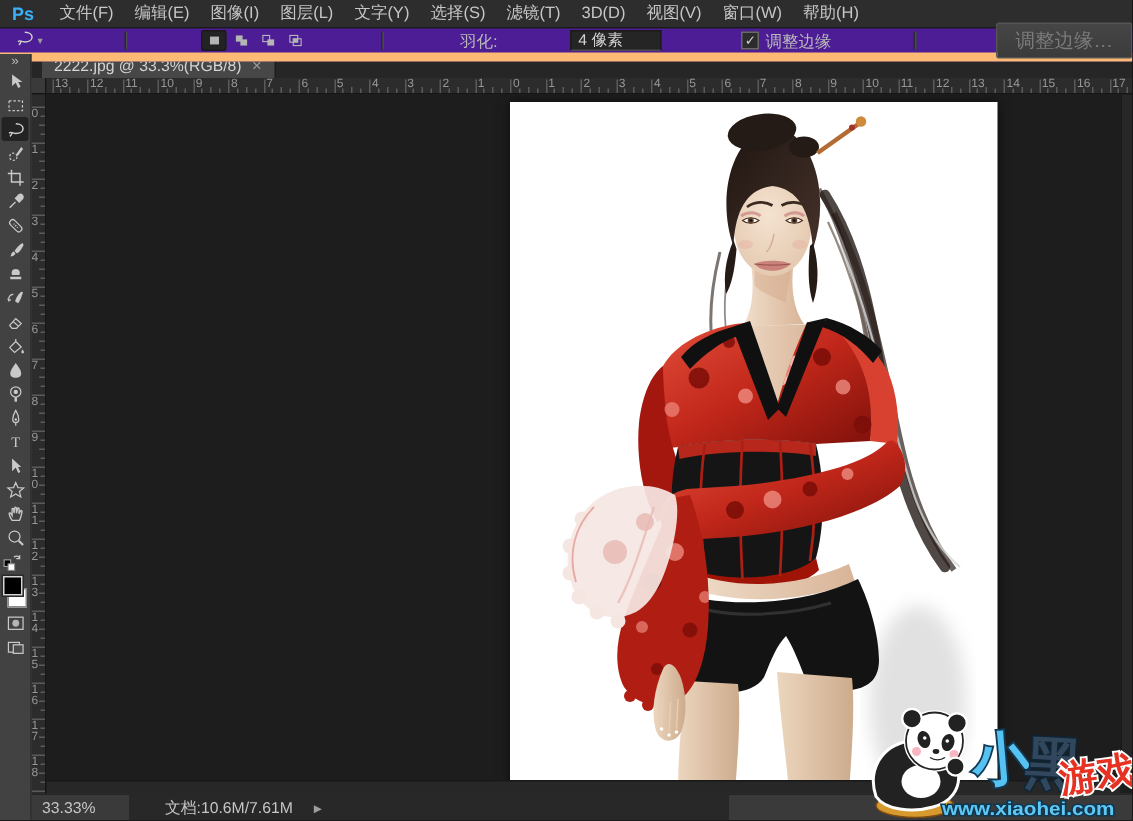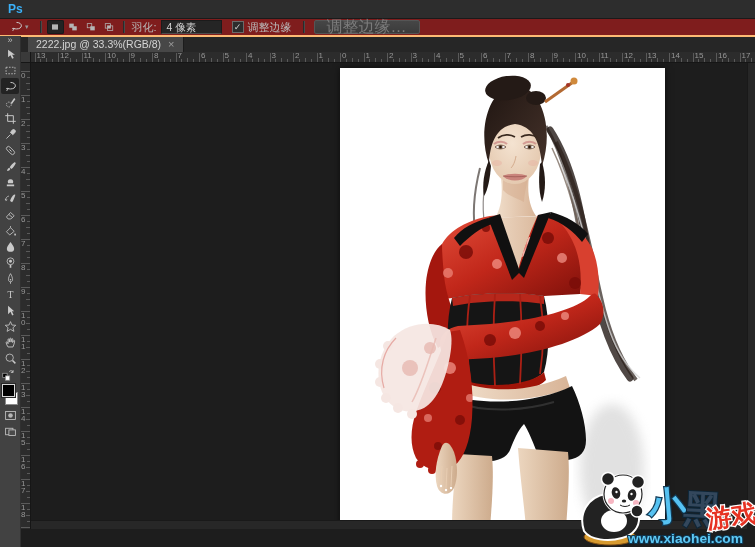--- a/index.html
+++ b/index.html
@@ -5,38 +5,38 @@
   html,body{margin:0;padding:0;background:#111;}
   .ps{position:relative;width:755px;height:547px;background:#1d1d1d;overflow:hidden;
       font-family:"Liberation Sans",sans-serif;-webkit-font-smoothing:antialiased;}
   
   .menu-bar{position:absolute;top:0;left:0;right:0;height:18px;background:#2d2d2d;
             border-bottom:1px solid #1a1a1a;display:flex;align-items:center;z-index:6;}
   .ps-logo{color:#3bb0f7;font-weight:bold;font-size:12px;padding:0 10px 0 8px;}
   .menus{display:flex;align-items:center;height:100%;}
   .menu-item{color:#c6c6c6;font-size:11px;padding:0 7px;line-height:18px;cursor:default;}
   
-  .options-bar{position:absolute;top:19px;left:0;right:0;height:16px;background:#7f1d1d;
-               border-bottom:2px solid #fdba74;display:flex;align-items:center;z-index:6;
-               font-size:11px;color:#b9b9b9;}
+  .options-bar{position:absolute;top:19px;left:0;right:0;height:16px;background:#4c1d95;
+               border-bottom:6px solid #fdba74;display:flex;align-items:center;z-index:6;
+               font-size:11px;color:#b9b9b9;justify-content:space-between;}
   .preset{display:flex;align-items:center;gap:2px;padding:0 6px 0 10px;}
   .caret{font-size:7px;color:#9a9a9a;}
   .sep{width:1px;height:12px;background:#2a2a2a;border-right:1px solid #4a4a4a;margin:0 5px;}
   .modes{display:flex;align-items:center;gap:1px;}
   .mode{width:17px;height:14px;display:flex;align-items:center;justify-content:center;border-radius:2px;}
   .mode.active{background:#232323;box-shadow:inset 0 0 0 1px #1a1a1a;}
   .olabel{margin:0 4px 0 2px;}
   .oinput{display:inline-block;width:54px;height:12px;line-height:12px;background:#252525;
           border:1px solid #1b1b1b;border-bottom-color:#4d4d4d;color:#d2d2d2;font-size:10.5px;
           padding:0 0 0 5px;}
   .checkbox{display:flex;align-items:center;gap:4px;margin:0 6px 0 10px;}
   .box{width:10px;height:10px;background:#2c2c2c;border:1px solid #6a6a6a;display:flex;
        align-items:center;justify-content:center;font-size:9px;color:#cfcfcf;line-height:10px;}
-  .refine{font-family:inherit;font-size:16px;color:#7b7b7b;background:linear-gradient(#464646,#3b3b3b);
-          border:1px solid #555;border-radius:2px;height:14px;line-height:12px;padding:0 12px;margin-left:4px;}
+  .refine{font-family:inherit;font-size:13px;color:#7b7b7b;background:linear-gradient(#464646,#3b3b3b);
+          border:1px solid #555;border-radius:2px;height:24px;line-height:12px;padding:0 12px;margin-left:4px;}
   
   .toolbar{position:absolute;top:36px;left:0;bottom:0;width:20px;background:#424242;
            border-right:1px solid #303030;display:flex;flex-direction:column;align-items:center;z-index:7;}
   .collapse{height:10px;line-height:9px;font-size:9px;color:#bdbdbd;width:100%;text-align:center;}
   .tools{display:flex;flex-direction:column;align-items:center;}
   .tool{width:18px;height:16px;display:flex;align-items:center;justify-content:center;border-radius:2px;}
   .tool.active{background:#232323;}
   .swap-mini{width:18px;height:14px;margin-top:2px;}
   .swatches{position:relative;width:20px;height:24px;margin-top:1px;}
   .bgc{position:absolute;right:2px;bottom:2px;width:11px;height:11px;border:1px solid #8a8a8a;}
@@ -74,20 +74,33 @@
   
   .watermark{position:absolute;right:0;bottom:0;width:185px;height:78px;z-index:20;}
 </style>
 </head>
 <body>
 
 <div class="ps">
 
   <div class="menu-bar">
     <span class="ps-logo">Ps</span>
+    <div class="menus">
+        <span class="menu-item">文件(F)</span>
+        <span class="menu-item">编辑(E)</span>
+        <span class="menu-item">图像(I)</span>
+        <span class="menu-item">图层(L)</span>
+        <span class="menu-item">文字(Y)</span>
+        <span class="menu-item">选择(S)</span>
+        <span class="menu-item">滤镜(T)</span>
+        <span class="menu-item">3D(D)</span>
+        <span class="menu-item">视图(V)</span>
+        <span class="menu-item">窗口(W)</span>
+        <span class="menu-item">帮助(H)</span>
+      </div>
   </div>
 
   <div class="options-bar">
     <span class="preset">
       <span class="picon"><svg width="13" height="13" viewBox="0 0 16 16">
             <path d="M8 3 C12 3 14 5 14 7.2 C14 9.4 11.5 11 8 11 C6.8 11 5.8 10.8 5 10.4 C4 10 3 10.2 2.6 11 M5 10.4 C4.6 11.8 4.2 12.6 3.2 13.4" stroke="#cfcfcf" fill="none" stroke-width="1.2"></path>
           </svg></span>
       <span class="caret">▾</span>
     </span>
     <i class="sep"></i>
@@ -700,20 +713,27 @@
           <path d="M163,108 C168,105 182,105 187,108 C182,114 168,114 163,108 Z" fill="#c9837b"></path>
           <path d="M163,108 C170,109 180,109 187,108" stroke="#8e4a44" stroke-width=".6" fill="none"></path>
         </g>
       </svg>
     </div>
   </div>
 
   <div class="scroll-v"></div>
   <div class="scroll-h"></div>
 
+  <div class="status-bar">
+    <span class="zoom">33.33%</span>
+    <div class="docinfo">
+      <span>文档:10.6M/7.61M</span>
+      <span class="arrow">▶</span>
+    </div>
+  </div>
 
   <div class="watermark">
     <svg width="185" height="78" viewBox="0 0 185 78">
       <g>
         <ellipse cx="40" cy="68" rx="26" ry="8" fill="#d79a2f" stroke="#7a4a12" stroke-width="1"></ellipse>
         <path d="M14,62 C8,44 18,28 36,25 C54,22 67,32 69,47 C70,57 64,66 52,69 C38,73 20,71 14,62 Z" fill="#222" stroke="#fff" stroke-width="2"></path>
         <ellipse cx="44" cy="52" rx="13" ry="11" fill="#fff"></ellipse>
         <circle cx="53" cy="25" r="19" fill="#fff" stroke="#fff" stroke-width="3"></circle>
         <circle cx="53" cy="25" r="19" fill="#fff" stroke="#242424" stroke-width="1.2"></circle>
         <circle cx="38" cy="10" r="6.5" fill="#222" stroke="#fff" stroke-width="1.5"></circle>

